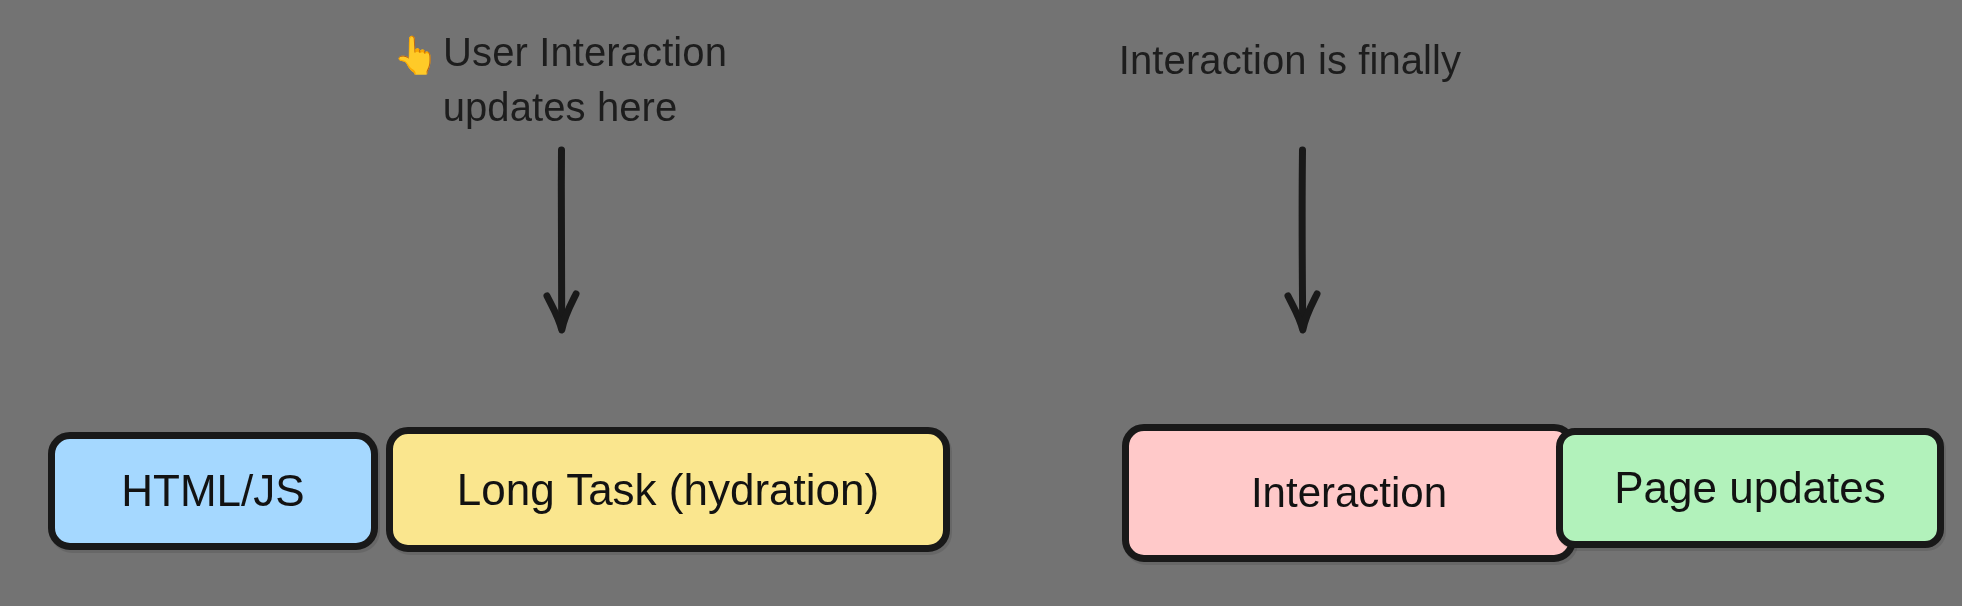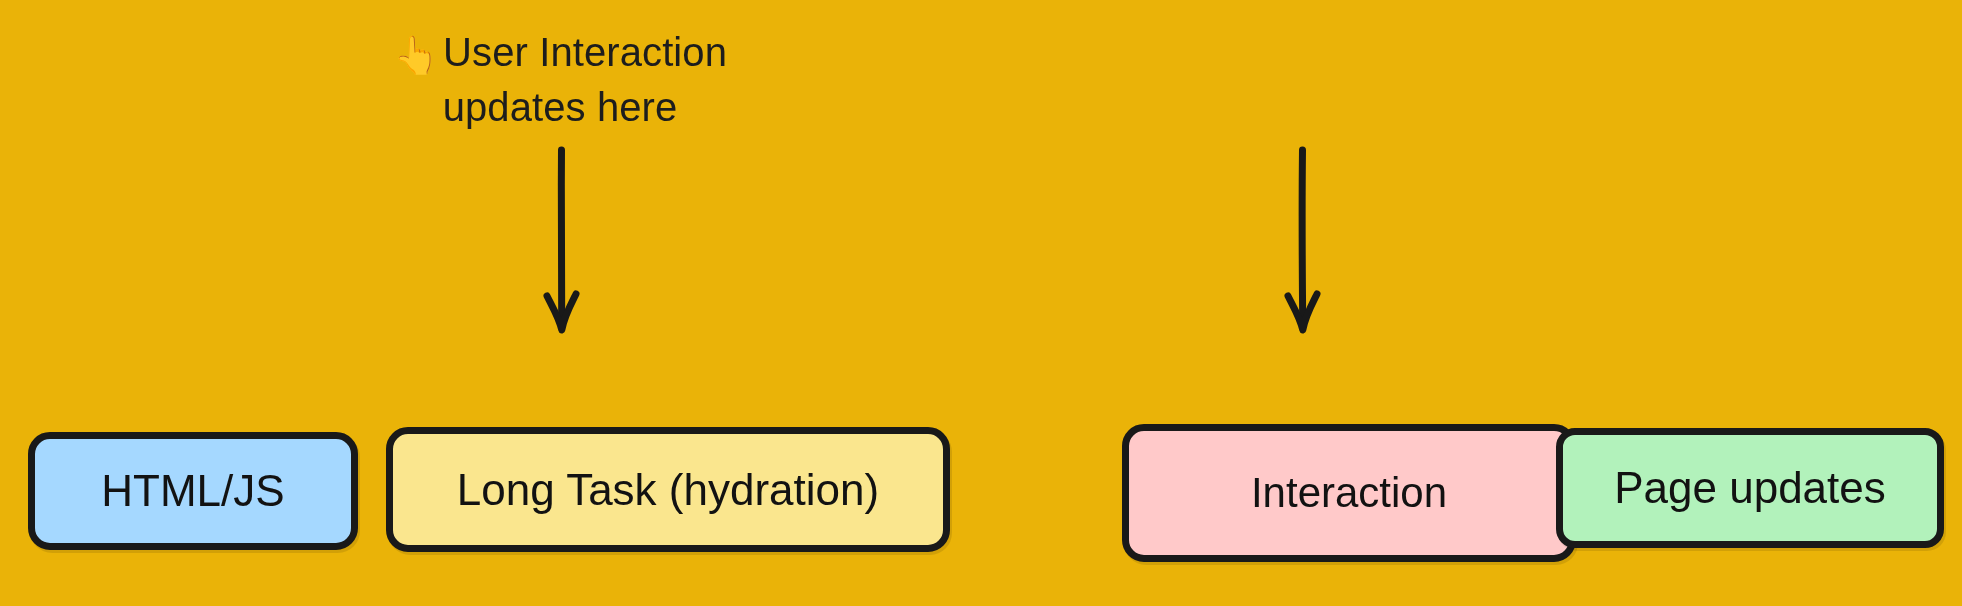--- a/index.html
+++ b/index.html
@@ -8,21 +8,21 @@
     background: #ffffff;
   }
   body {
     font-family: "Liberation Sans", sans-serif;
     -webkit-font-smoothing: antialiased;
   }
   #canvas {
     position: relative;
     width: 1962px;
     height: 606px;
-    background: #eab308;
+    background: #737373;
     overflow: hidden;
   }
 
   
   .annotation {
     position: absolute;
     color: #1d1d1d;
     font-size: 40px;
     line-height: 1.32;
     text-align: center;
@@ -67,21 +67,21 @@
     color: #121212;
     font-size: 44px;
     line-height: 1.22;
     text-align: center;
     font-family: "Liberation Sans", sans-serif;
     box-shadow: 2px 3px 0 rgba(0,0,0,0.10);
   }
   .node-label { display: block; padding: 0 10px; }
 
   #node-html {
-    left: 28px;   top: 432px;  width: 330px;  height: 118px;
+    left: 48px;   top: 432px;  width: 330px;  height: 118px;
     background: #A5D8FF;
   }
   #node-long {
     left: 386px;  top: 427px;  width: 564px;  height: 125px;
     background: #FAE68E;
   }
   #node-handler {
     left: 1122px; top: 424px;  width: 454px;  height: 138px;
     background: #FFC9C9;
     font-size: 42px;
@@ -98,20 +98,21 @@
 <div id="canvas">
 
   <div class="annotation" id="ann-left">
     <div>
       <span class="emoji">👆</span><span>User Interaction</span>
     </div>
     <div>updates here</div>
   </div>
 
   <div class="annotation" id="ann-right">
+    <div>Interaction is finally</div>
   </div>
 
   <svg class="arrow" id="arrow-left" width="70" height="190" viewBox="0 0 70 190">
     <path d="M34.5 2 C34.1 60, 34.4 120, 34.7 172" stroke="#191919" stroke-width="7" fill="none" stroke-linecap="round"></path>
     <path d="M20 148 C26 160, 32 170, 34.8 182 C37 169, 43 158, 49 146" stroke="#191919" stroke-width="7" fill="none" stroke-linecap="round" stroke-linejoin="round"></path>
   </svg>
 
   <svg class="arrow" id="arrow-right" width="70" height="190" viewBox="0 0 70 190">
     <path d="M34.5 2 C33.8 60, 34.2 120, 34.7 172" stroke="#191919" stroke-width="7" fill="none" stroke-linecap="round"></path>
     <path d="M20 148 C26 160, 32 170, 34.8 182 C37 169, 43 158, 49 146" stroke="#191919" stroke-width="7" fill="none" stroke-linecap="round" stroke-linejoin="round"></path>

